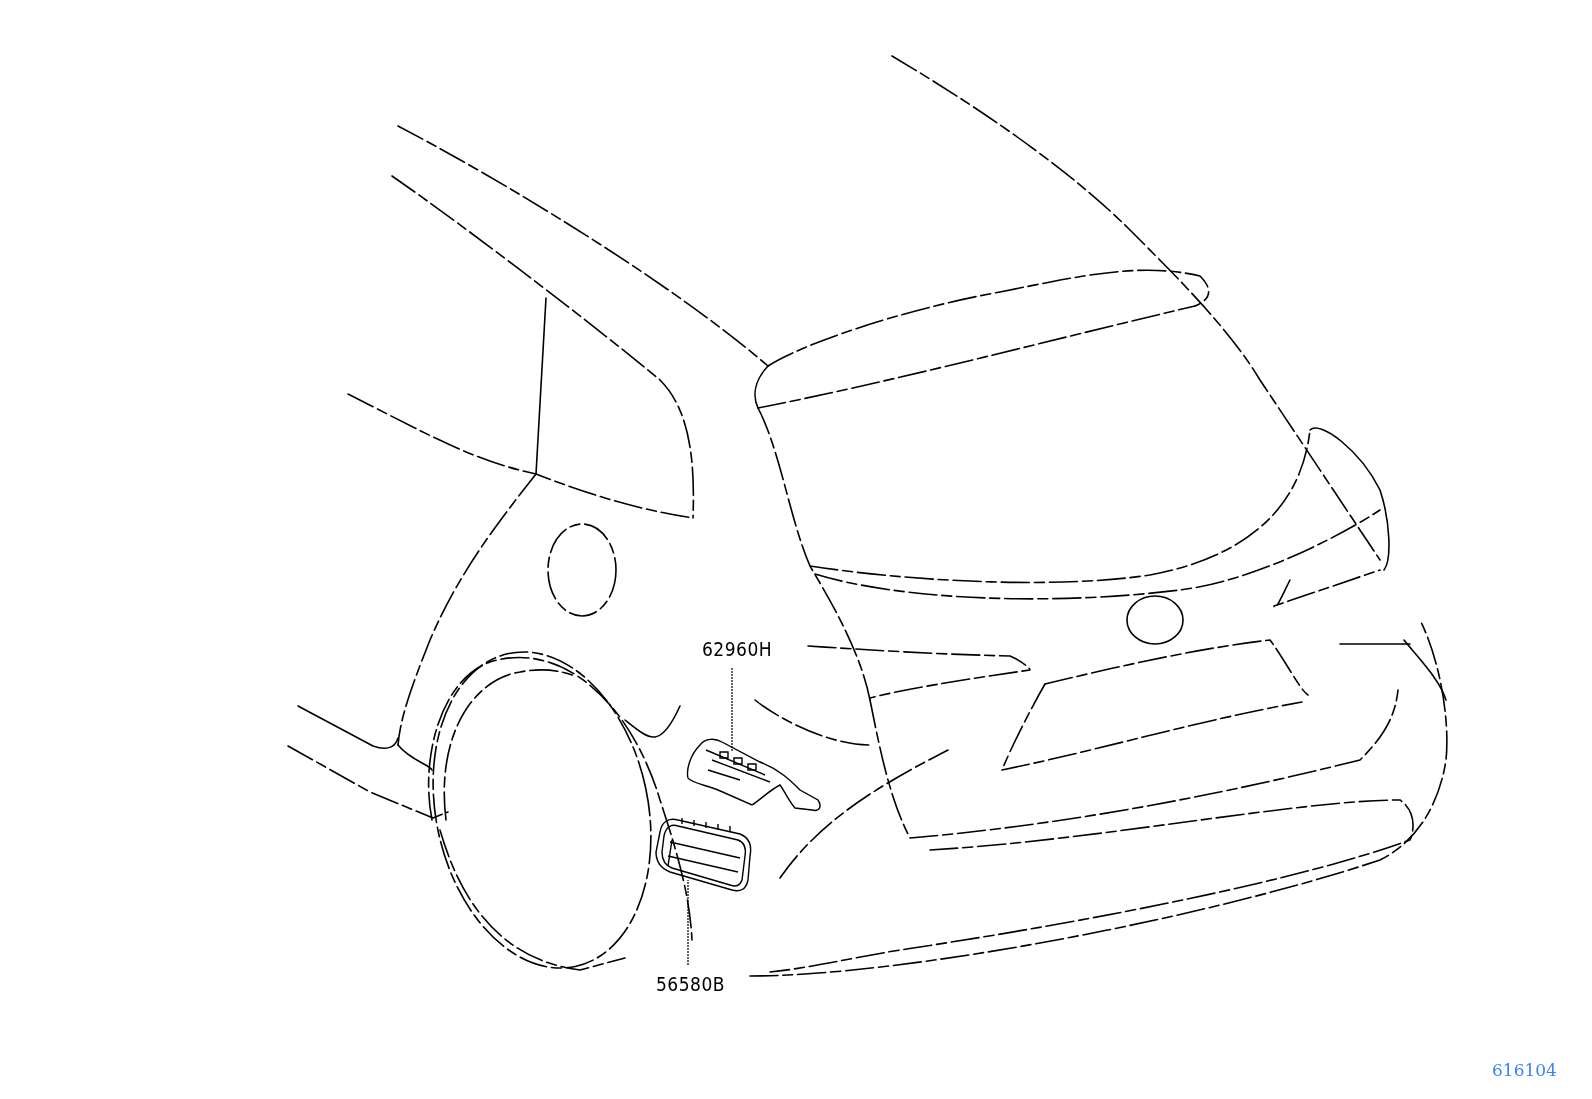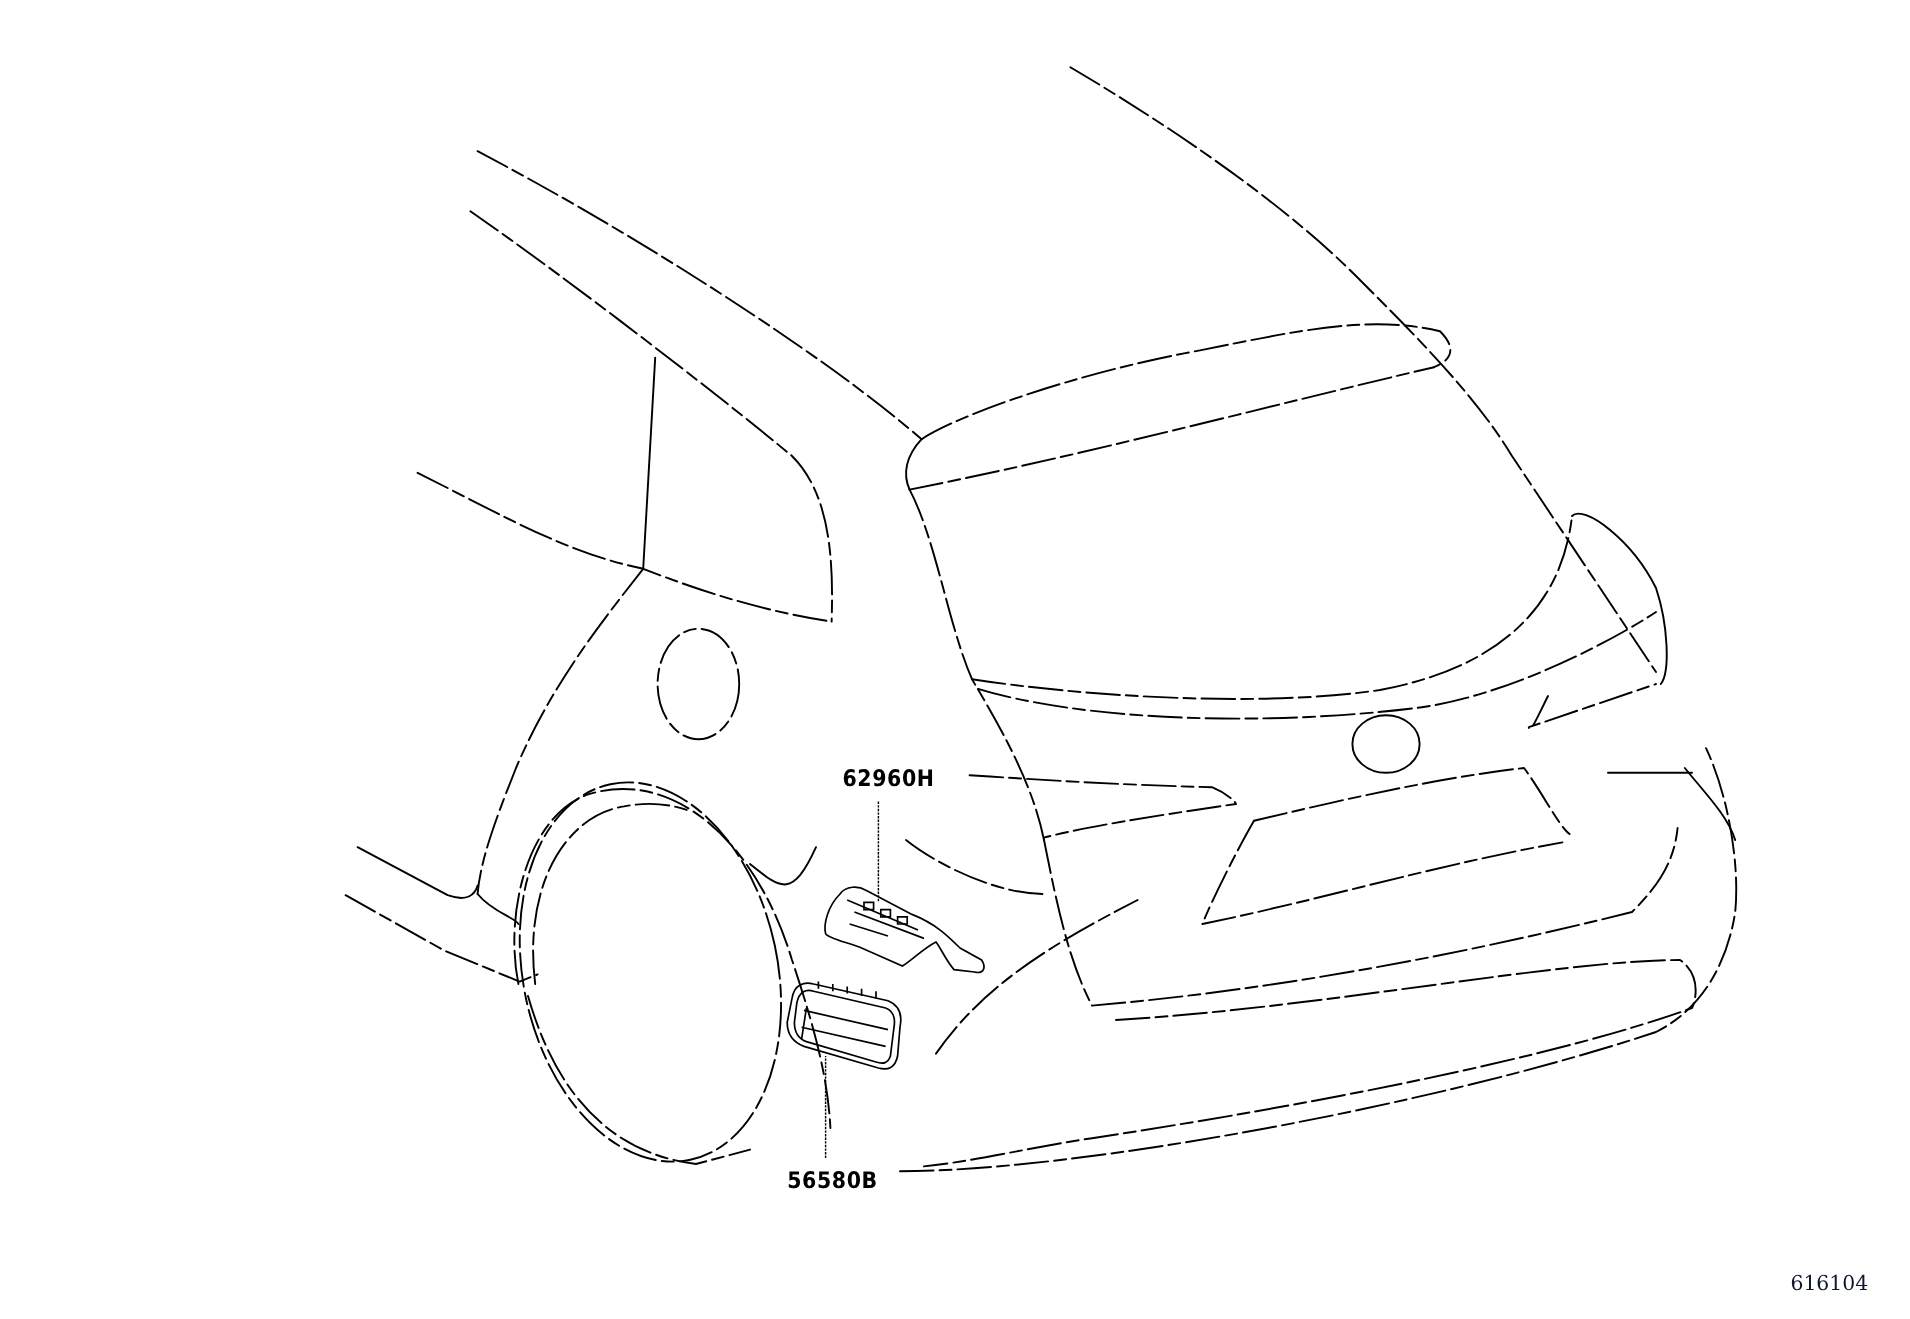--- a/index.html
+++ b/index.html
@@ -1,22 +1,22 @@
 <!DOCTYPE html>
 <html><head>
   <meta charset="utf-8">
   <style>
     html, body { margin: 0; padding: 0; background: #ffffff; }
     body { width: 1592px; height: 1099px; position: relative; overflow: hidden; }
     #diagram { position: absolute; left: 0; top: 0; width: 1592px; height: 1099px; }
     .ln { fill: none; stroke: #000; stroke-width: 1.6; stroke-linecap: round; stroke-linejoin: round; }
     .dash { stroke-dasharray: 28 5 10 5; }
     .part { fill: none; stroke: #000; stroke-width: 1.4; }
-    .label { position: absolute; font-family: "DejaVu Sans Condensed", "DejaVu Sans", sans-serif; font-weight: bold; font-size: 19px; color: #000; letter-spacing: 0.5px; cursor: pointer; }
-    .figno { position: absolute; font-family: "DejaVu Serif", serif; font-size: 17px; color: #0f172a; }
+    .label { position: absolute; font-family: "DejaVu Sans Condensed", "DejaVu Sans", sans-serif; font-weight: normal; font-size: 19px; color: #000; letter-spacing: 0.5px; cursor: pointer; }
+    .figno { position: absolute; font-family: "DejaVu Serif", serif; font-size: 17px; color: #3b82f6; }
   </style>
 </head>
 <body>
 
 <svg id="diagram" viewBox="0 0 1592 1099" xmlns="http://www.w3.org/2000/svg">
 
   <g>
     <path class="ln dash" d="M398 126 C 520 190, 680 290, 768 366"></path>
     <path class="ln dash" d="M392 176 C 470 230, 600 330, 660 380 C 690 410, 695 460, 693 518"></path>
     <path class="ln dash" d="M892 56 C 1000 120, 1080 180, 1130 230 C 1180 280, 1230 330, 1260 380 C 1300 440, 1340 500, 1380 560"></path>

